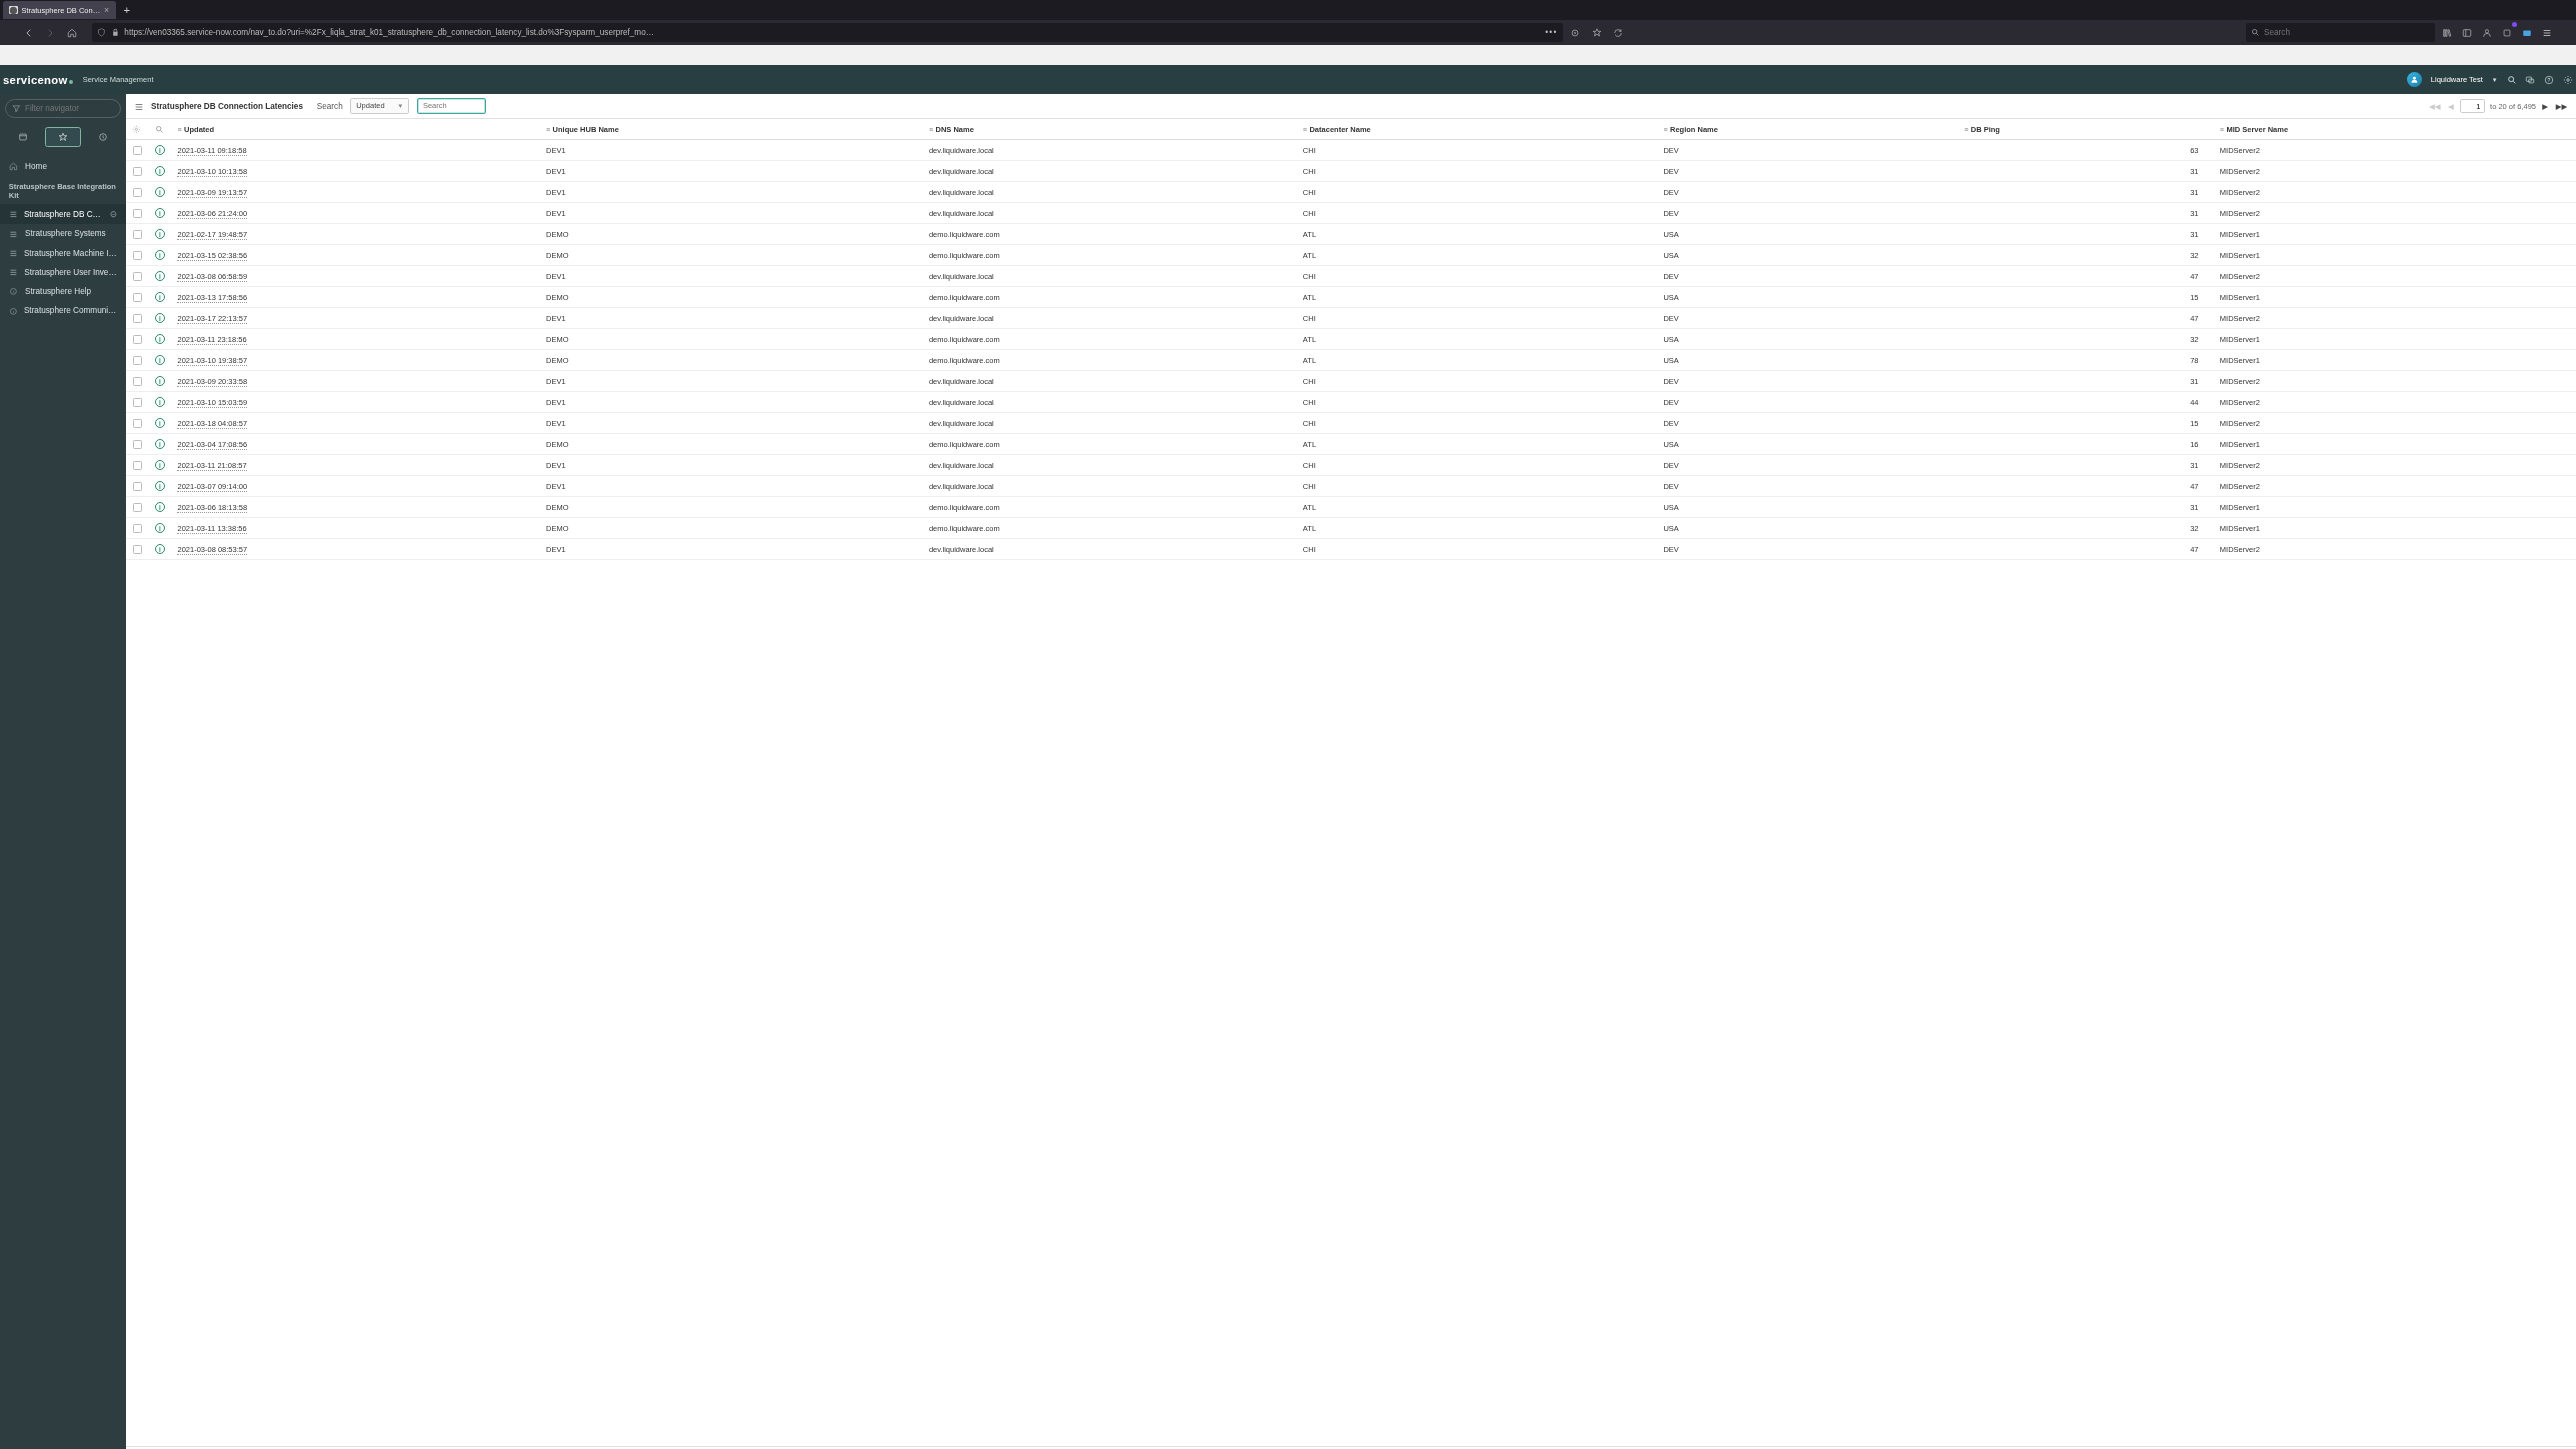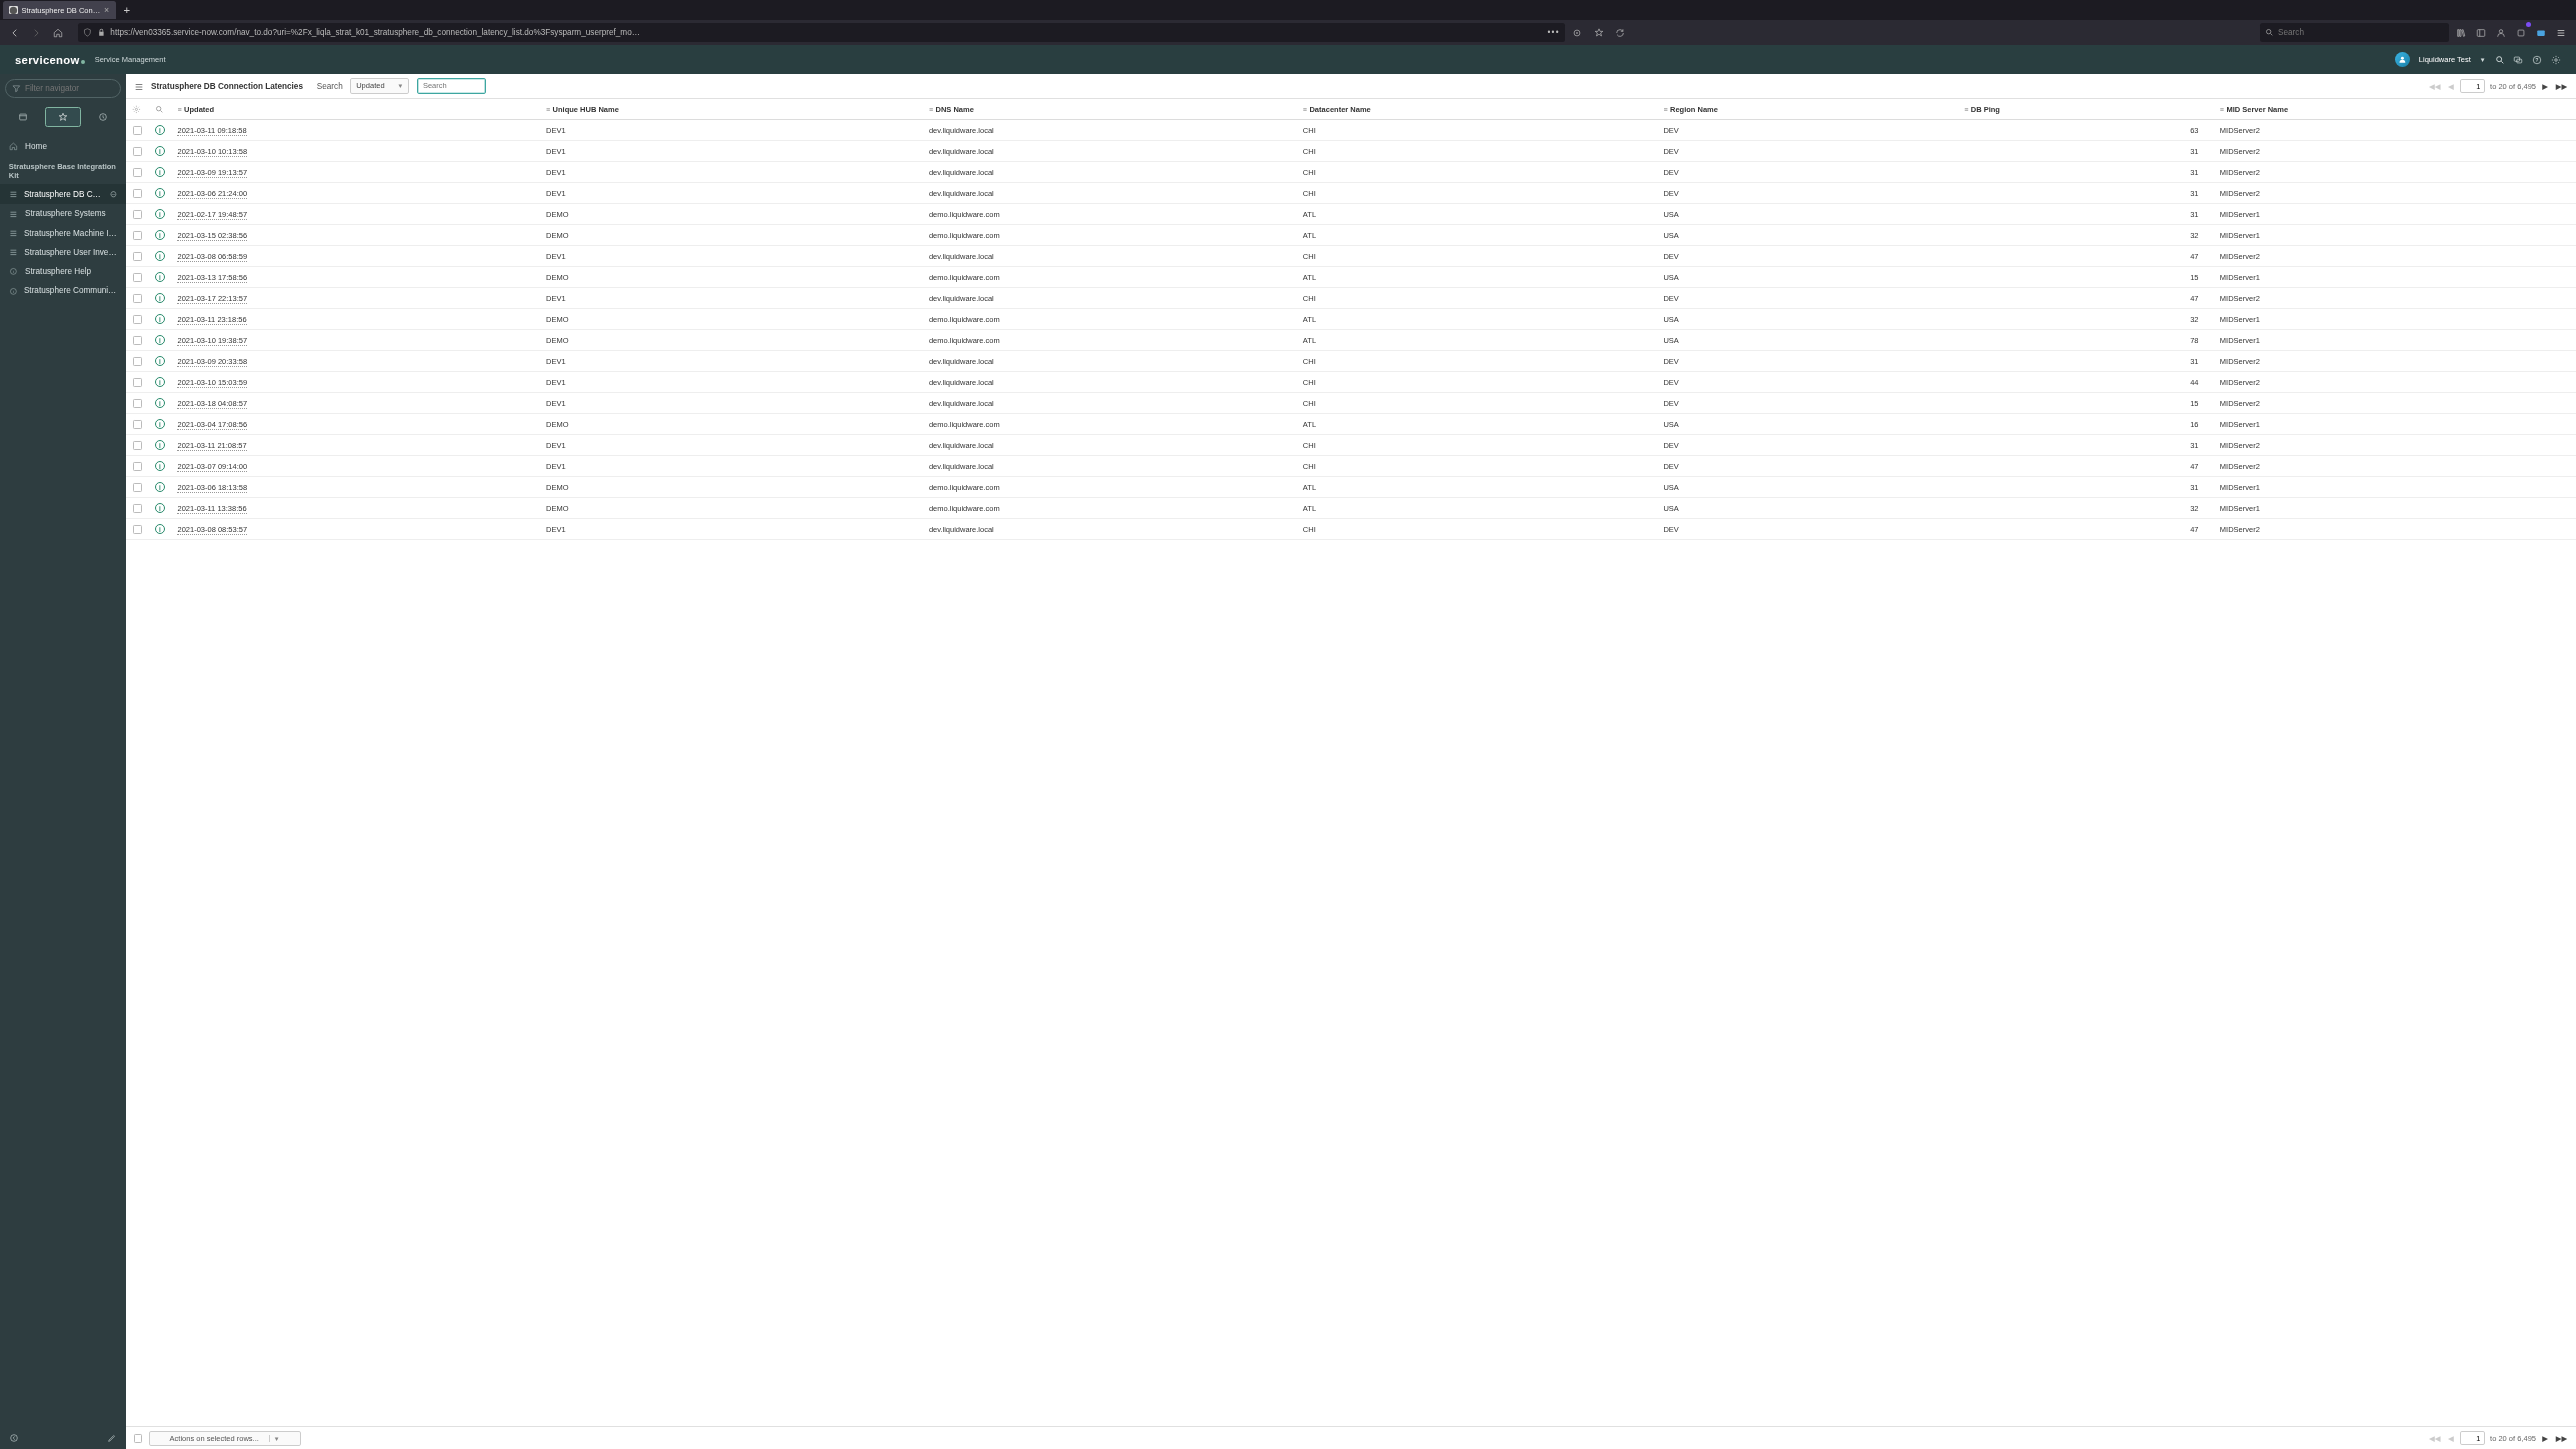--- a/index.html
+++ b/index.html
@@ -6,35 +6,35 @@
   body { background:#f1f1f1; font-size:8.2px; color:#333; overflow:hidden; }
 
   
   .browser-chrome { background:#1c1b22; color:#ccc; }
   .tab-strip { display:flex; align-items:center; height:20px; padding:0 2.5px; background:#1c1b22; }
   .tab { display:flex; align-items:center; gap:3.8px; height:17.6px; padding:0 6.3px; background:#42414d; border-radius:2.5px 2.5px 0 0; font-size:7.5px; color:#eee; max-width:113px; }
   .tab .favicon { width:8.8px; height:8.8px; border-radius:1.3px; background:#e0e0e0; display:flex; align-items:center; justify-content:center; }
   .tab .title { white-space:nowrap; overflow:hidden; text-overflow:ellipsis; flex:1; }
   .tab .close { font-size:8.8px; line-height:1; color:#aaa; cursor:pointer; }
   .new-tab { margin-left:3.8px; color:#ccc; font-size:11.3px; cursor:pointer; width:15px; text-align:center; }
-  .nav-bar { display:flex; align-items:center; height:25px; padding:0 6px; gap:3.8px; background:#2b2a33; }
+  .nav-bar { display:flex; align-items:center; height:25px; padding:0 20px; gap:3.8px; background:#2b2a33; }
   .nav-btn { width:17.6px; height:17.6px; display:flex; align-items:center; justify-content:center; color:#ccc; border-radius:2.5px; cursor:pointer; }
   .nav-btn.disabled { color:#666; }
   .addr-bar { flex:0 0 58%; display:flex; align-items:center; height:19px; background:#1c1b22; border-radius:2.5px; padding:0 5px; gap:5px; color:#bbb; font-size:8.2px; overflow:hidden; }
   .addr-bar .addr { white-space:nowrap; overflow:hidden; text-overflow:ellipsis; flex:1; }
   .addr-lock { color:#aaa; font-size:7.5px; }
   .spacer6 { width:3.8px; }
   .right-icons { display:flex; align-items:center; gap:2.5px; margin-left:auto; }
   .right-icons .search-box { display:flex; align-items:center; height:19px; background:#1c1b22; border-radius:2.5px; padding:0 5px; gap:3.8px; color:#bbb; font-size:8.2px; width:189px; }
   .right-icons .search-box input { background:transparent; border:none; outline:none; color:#ccc; width:100%; font-size:8.2px; }
   .badge-small { position:relative; }
   .badge-small::after { content:""; position:absolute; top:-1.3px; right:-1.3px; width:5px; height:5px; background:#7c4df3; border-radius:50%; }
 
   
-  .app-banner { height:29px; background:#293E40; color:#fff; display:flex; align-items:center; padding:0 15px; gap:10px; }
+  .app-banner { height:29px; background:#293E40; color:#fff; display:flex; align-items:center; padding:0 3px; gap:10px;margin-top:20px; }
   .logo { font-size:11.3px; font-weight:600; letter-spacing:0.3px; }
   .logo span.dot::after { content:""; display:inline-block; width:3.8px; height:3.8px; background:#81B5A1; border-radius:50%; margin-left:1.3px; vertical-align:baseline; }
   .logo-sub { font-size:7.5px; color:#cfd9da; }
   .banner-right { margin-left:auto; display:flex; align-items:center; gap:8.8px; }
   .avatar { width:15px; height:15px; border-radius:50%; background:linear-gradient(135deg,#3ab5e5,#1a7fa7); display:flex; align-items:center; justify-content:center; color:#fff; font-size:7.5px; }
   .banner-icon { color:#e6eeee; font-size:9.4px; cursor:pointer; }
 
   
   .main { display:flex; height:calc(100vh - 20px - 25px - 29px); }
 

